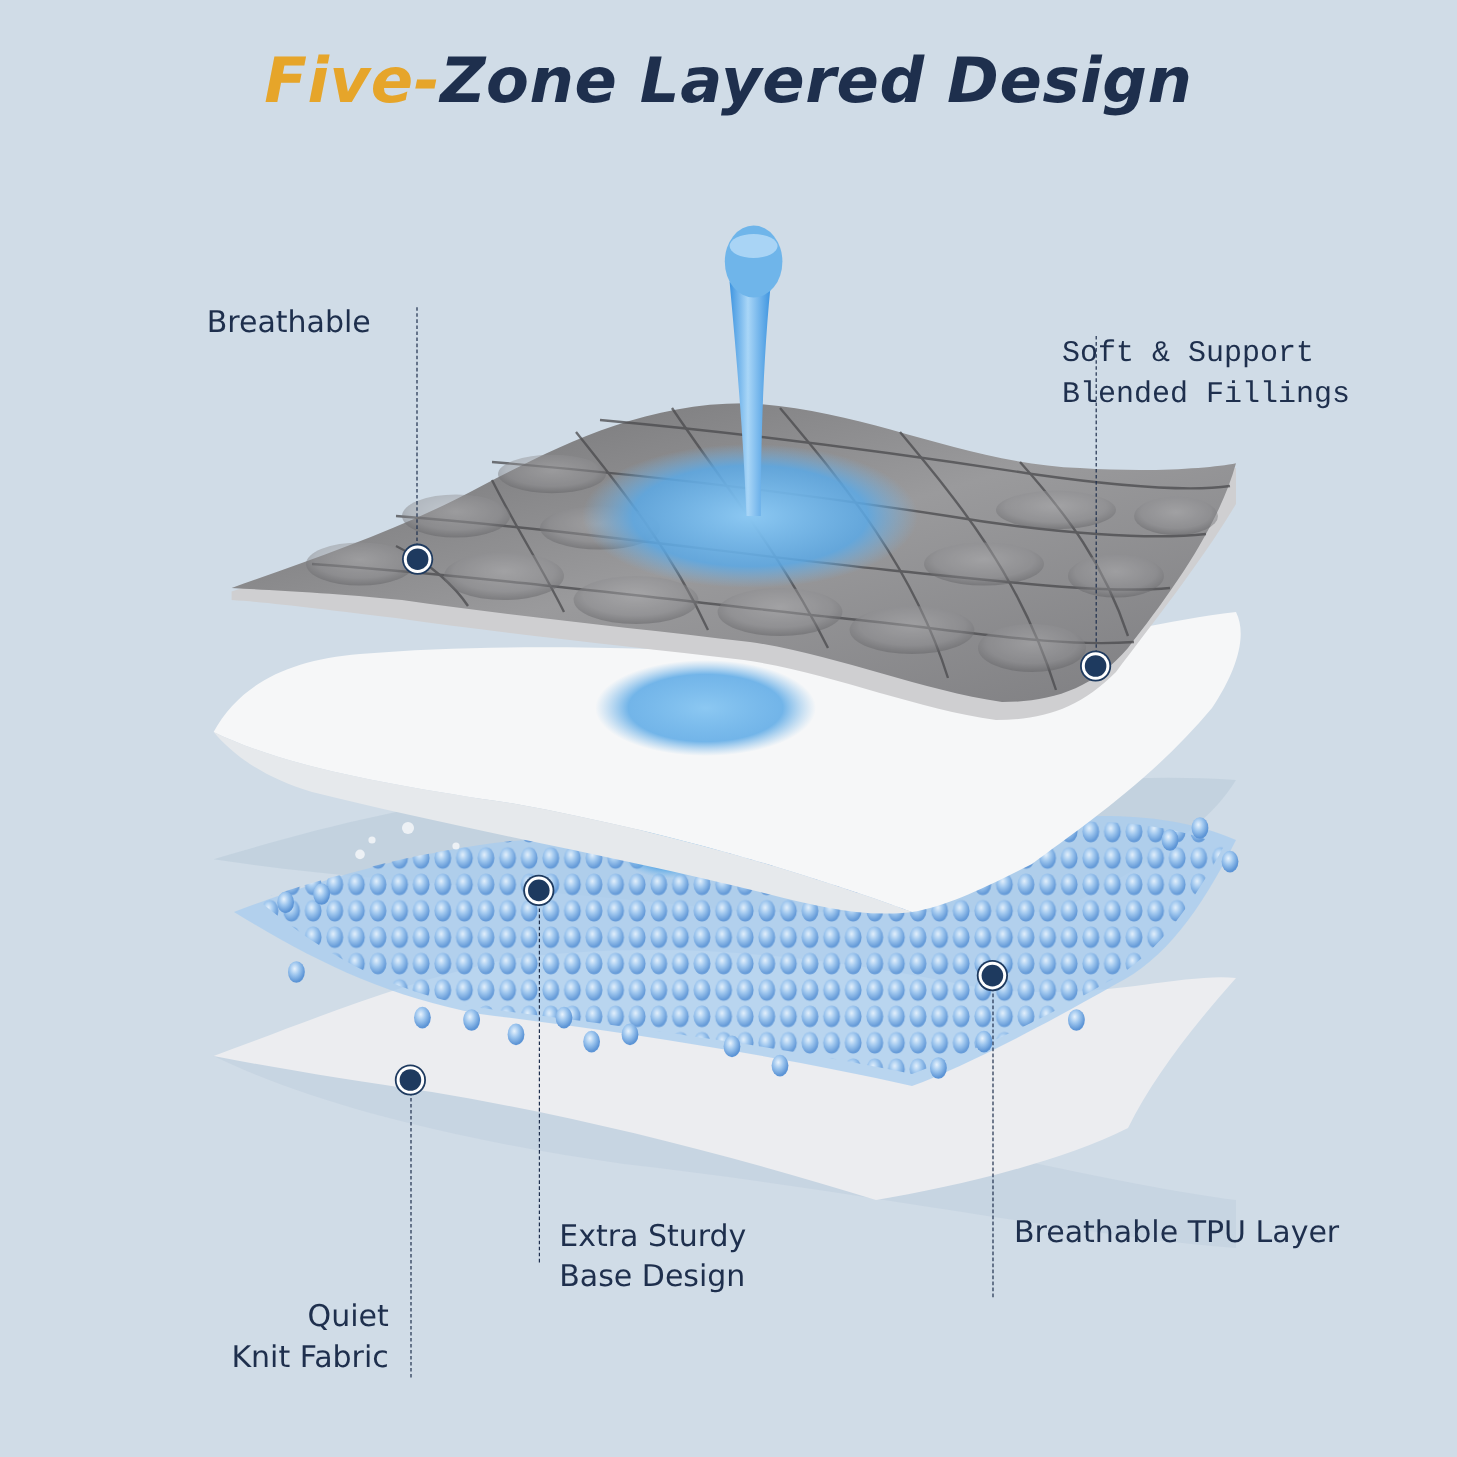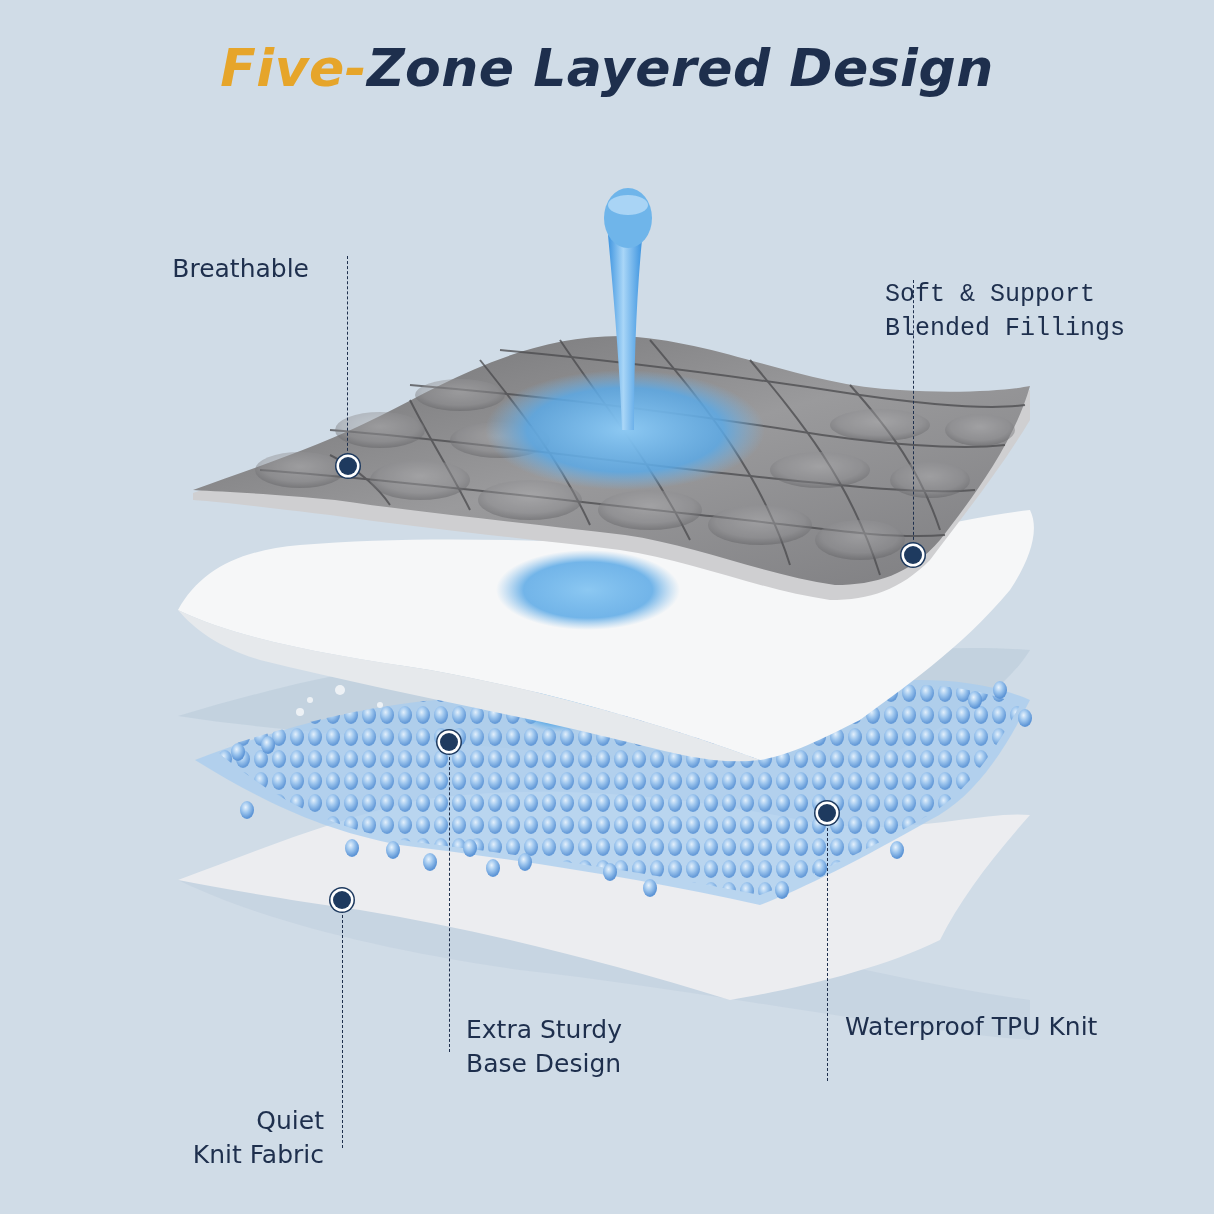--- a/index.html
+++ b/index.html
@@ -174,23 +174,23 @@
 <div class="marker" style="left:913px; top:555px;"></div>
 
 <div class="label" style="left:466px; top:985px;margin-top:28px;">
   <div>Extra Sturdy</div>
   <div>Base Design</div>
 </div>
 <div class="leader" style="left:449px; top:742px; height:310px;"></div>
 <div class="marker" style="left:449px; top:742px;"></div>
 
 <div class="label" style="left:845px; top:1010px;">
-  <div>Waterproof TPU Knit</div>
+  <div>Breathable TPU Layer</div>
 </div>
 <div class="leader" style="left:827px; top:813px; height:268px;"></div>
 <div class="marker" style="left:827px; top:813px;"></div>
 
-<div class="label right" style="right:890px; top:1104px;">
+<div class="label right" style="right:890px; top:1080px;">
   <div>Quiet</div>
   <div>Knit Fabric</div>
 </div>
 <div class="leader" style="left:342px; top:900px; height:248px;"></div>
 <div class="marker" style="left:342px; top:900px;"></div>
 
 </body></html>

